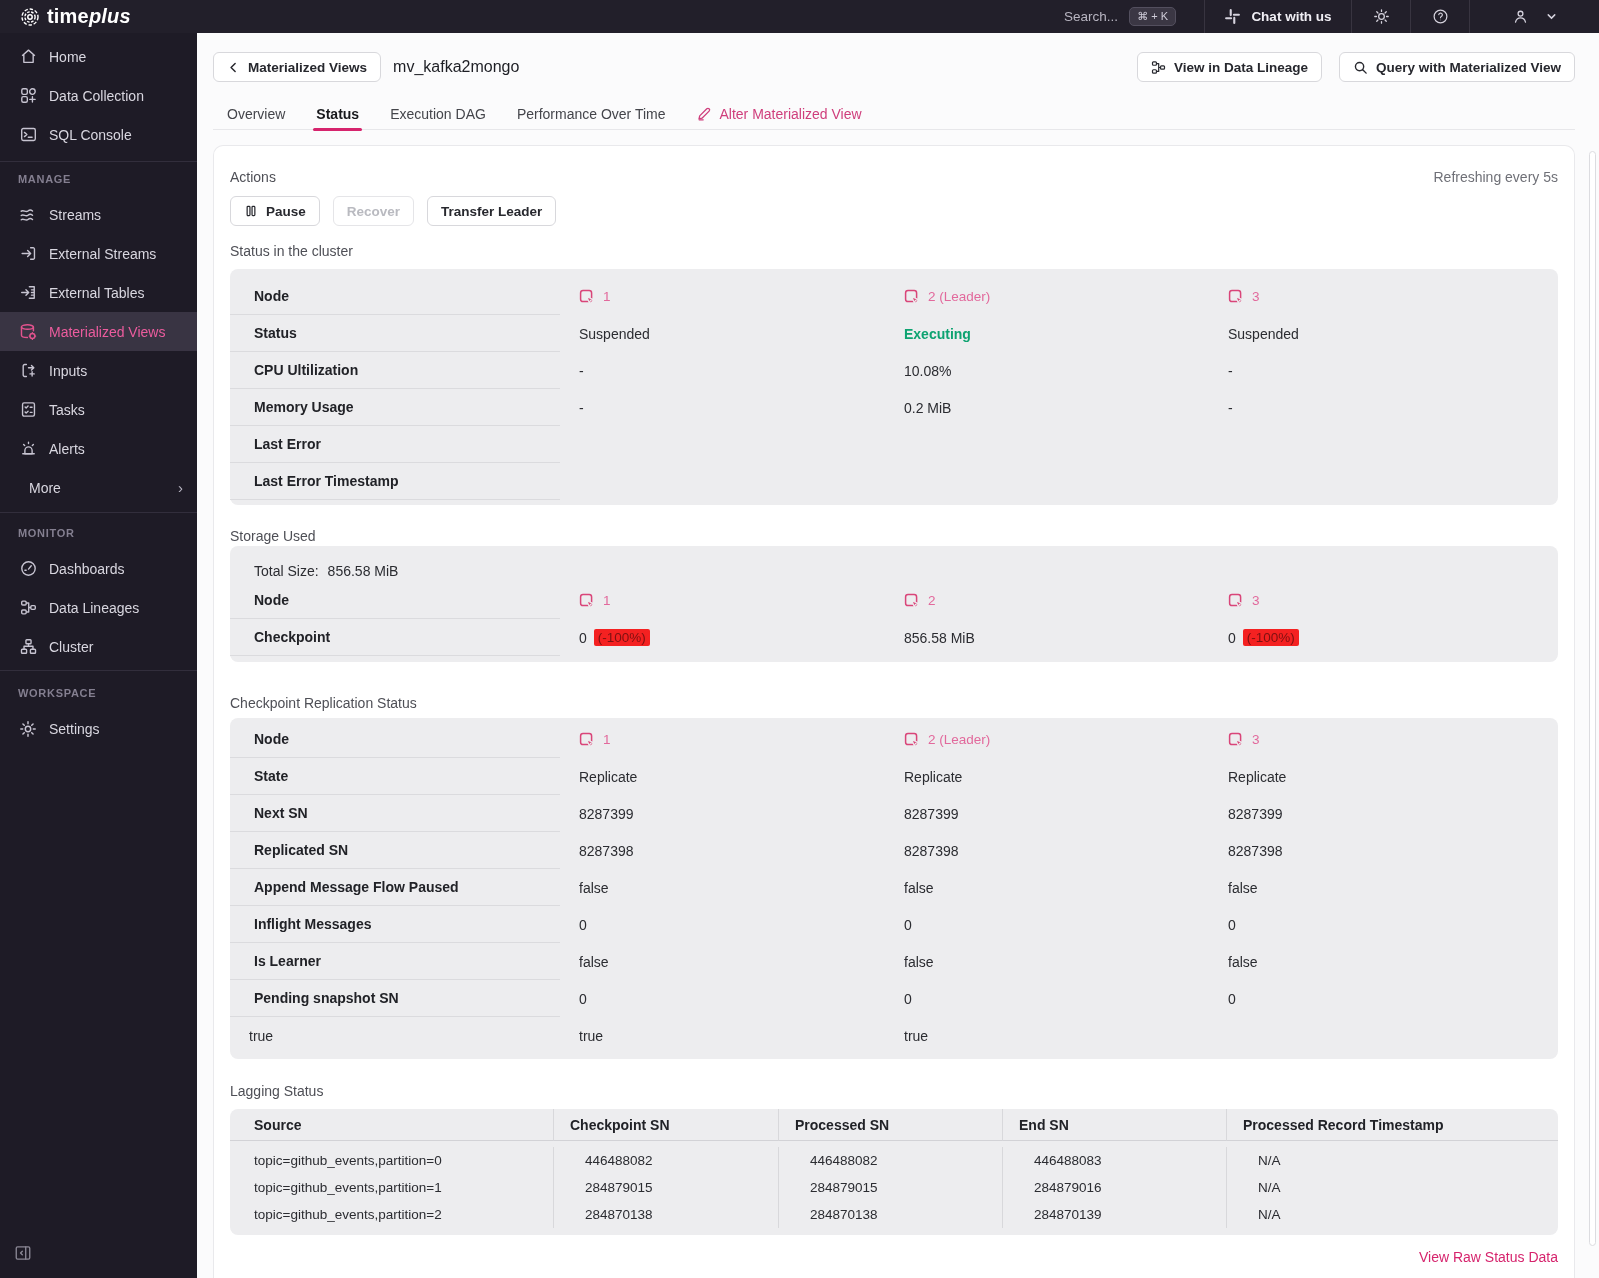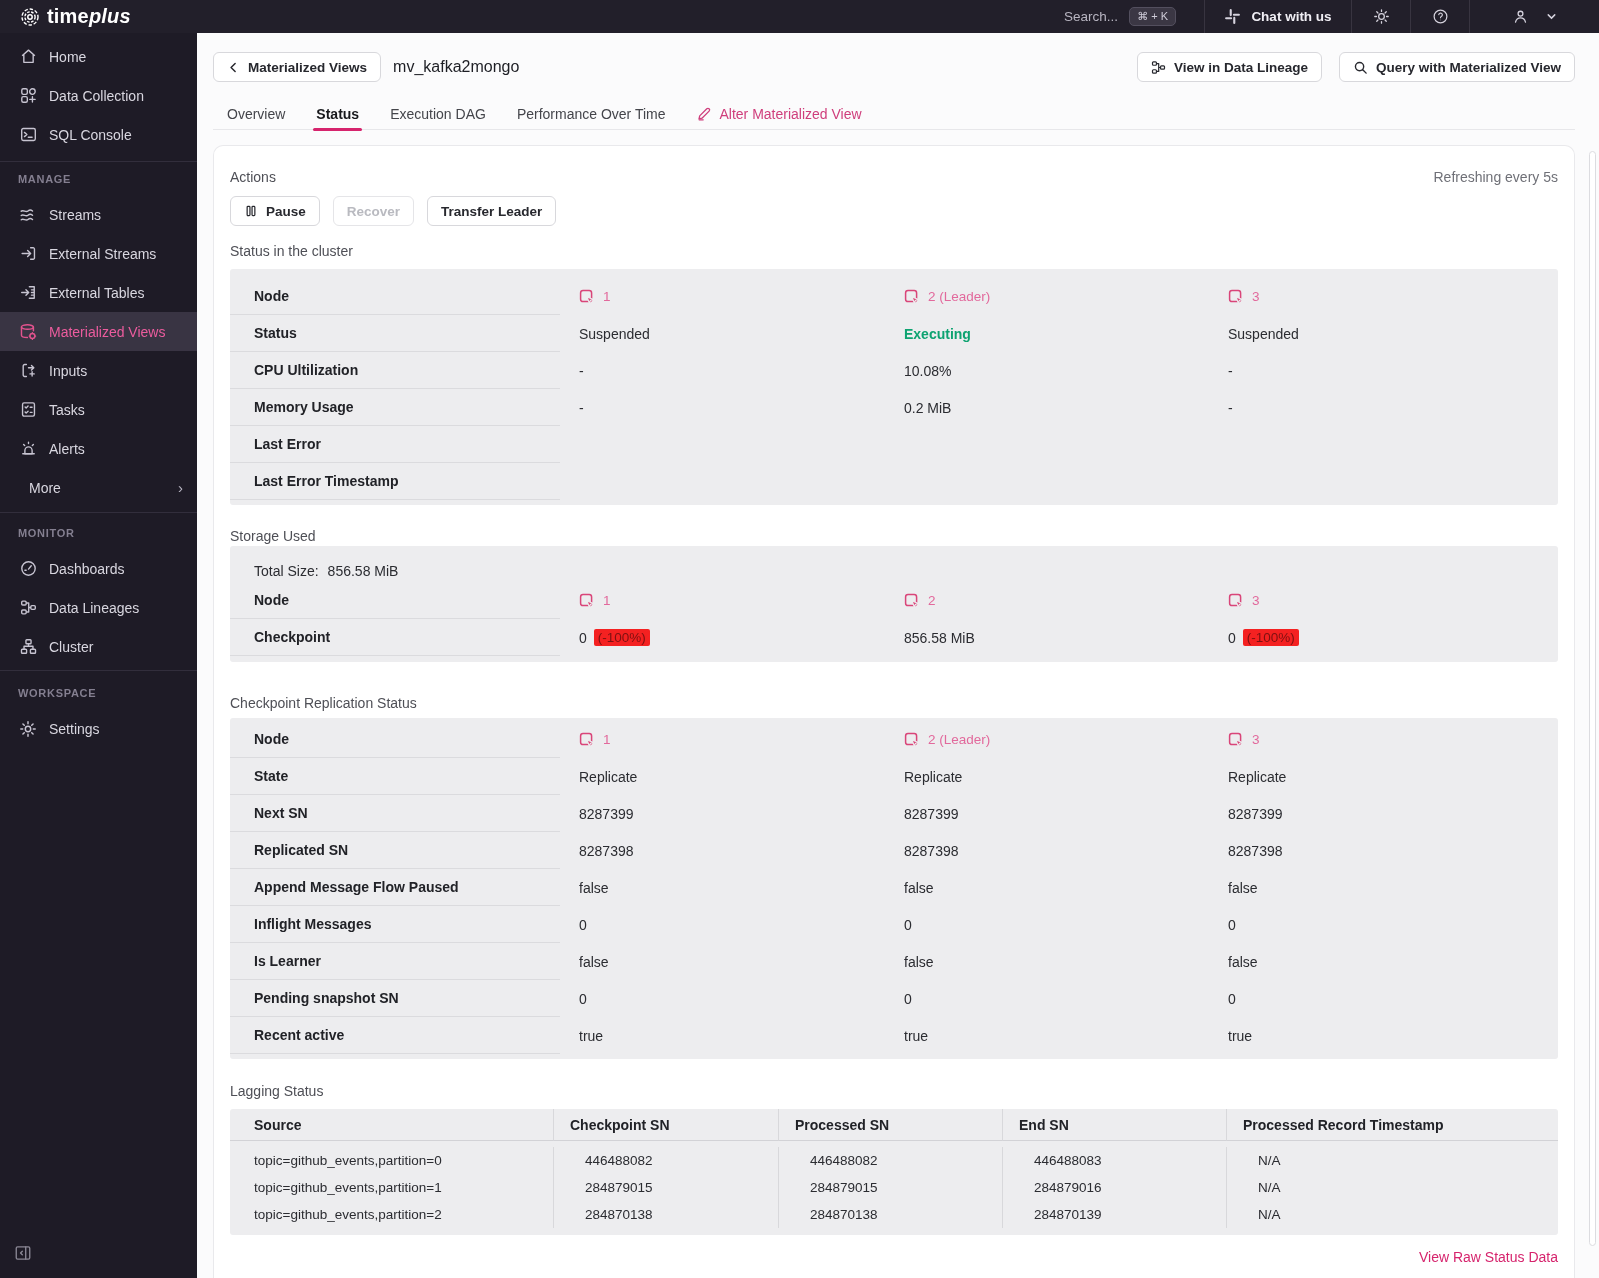--- a/index.html
+++ b/index.html
@@ -48,21 +48,21 @@
   .tab-alter{display:flex;align-items:center;gap:7px;color:#cf3e7c;font-size:14px;cursor:pointer}
 
   .card{position:absolute;top:112px;left:16px;width:1362px;height:1133px;background:#fff;border:1px solid #e9e9ec;border-bottom:none;border-radius:10px 10px 0 0}
   .abs{position:absolute;left:16px;right:16px}
   .sec-row{display:flex;align-items:flex-end;justify-content:space-between}
   .sec-title{font-size:14px;color:#4e4f56}
   .refresh-note{font-size:14px;color:#6f7077}
   .btn-row{display:flex;gap:13px}
   .btn.disabled{color:#b9bac0;border-color:#e5e5e8;cursor:default}
 
-  .tbl{background:#ededef;border-radius:3px}
+  .tbl{background:#ededef;border-radius:8px}
   .grid-row{display:grid;grid-template-columns:330px 325px 324px 1fr;height:37px}
   .cell-label{display:flex;align-items:center;border-bottom:1px solid #dbdbde;padding-left:24px;font-size:14px;font-weight:600;color:#212227}
   .cell-val{display:flex;align-items:center;padding-left:19px;font-size:14px;color:#2b2c31}
   .node-tag{display:flex;align-items:center;gap:8px;color:#e2699c;font-size:13.5px}
   .node-ic{width:16px;height:16px;color:#d94579;display:block}
   .status-exec{color:#0ea371;font-weight:600}
   .badge-red{background:#f42121;color:#7e1111;font-size:13.5px;padding:1px 4px;margin-left:7px;border-radius:2px}
 
   .total-line{padding:17px 0 3px 24px;font-size:14px;color:#2b2c31;display:flex;gap:9px}
 
@@ -547,21 +547,20 @@
         <div class="cell-val">false</div>
         <div class="cell-val">false</div>
       </div>
       <div class="grid-row">
         <div class="cell-label">Pending snapshot SN</div>
         <div class="cell-val">0</div>
         <div class="cell-val">0</div>
         <div class="cell-val">0</div>
       </div>
       <div class="grid-row">
-        <div class="cell-label">Recent active</div>
         <div class="cell-val">true</div>
         <div class="cell-val">true</div>
         <div class="cell-val">true</div>
       </div>
     </div>
 
     <div class="abs sec-title" style="top:937px">Lagging Status</div>
 
     <div class="abs tbl" style="top:963px;padding-bottom:7px">
       <div class="lag-grid">

